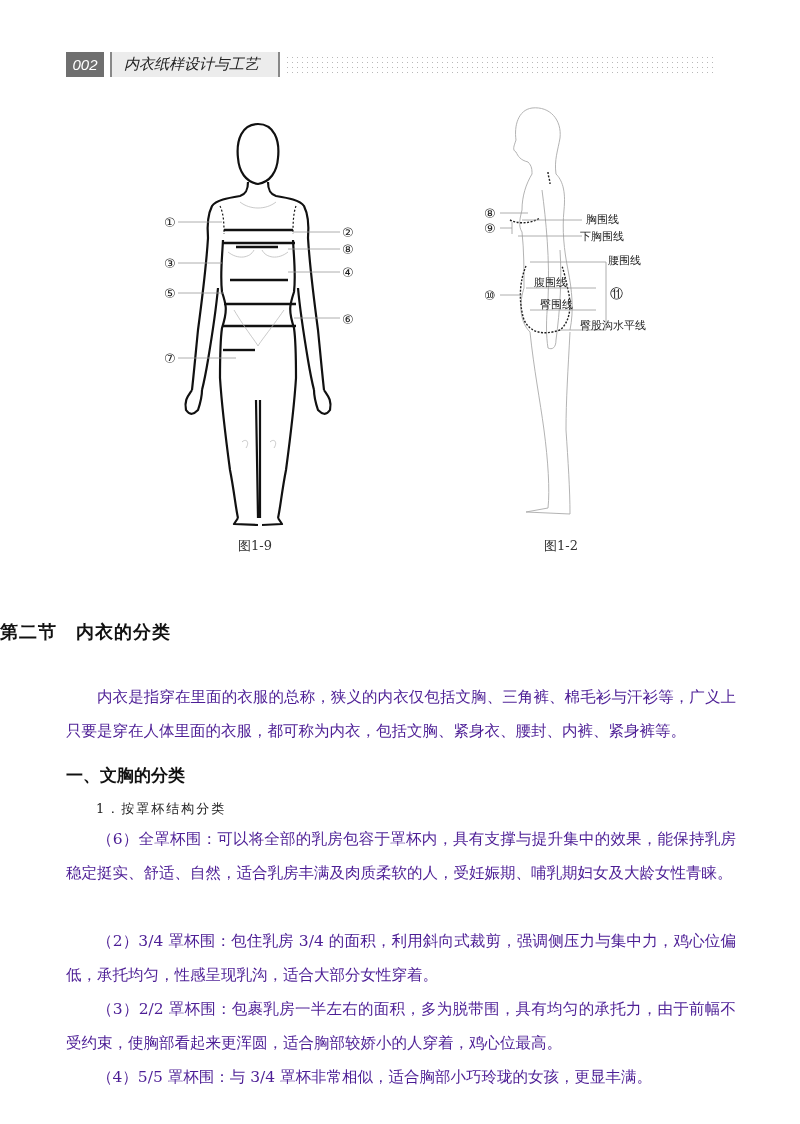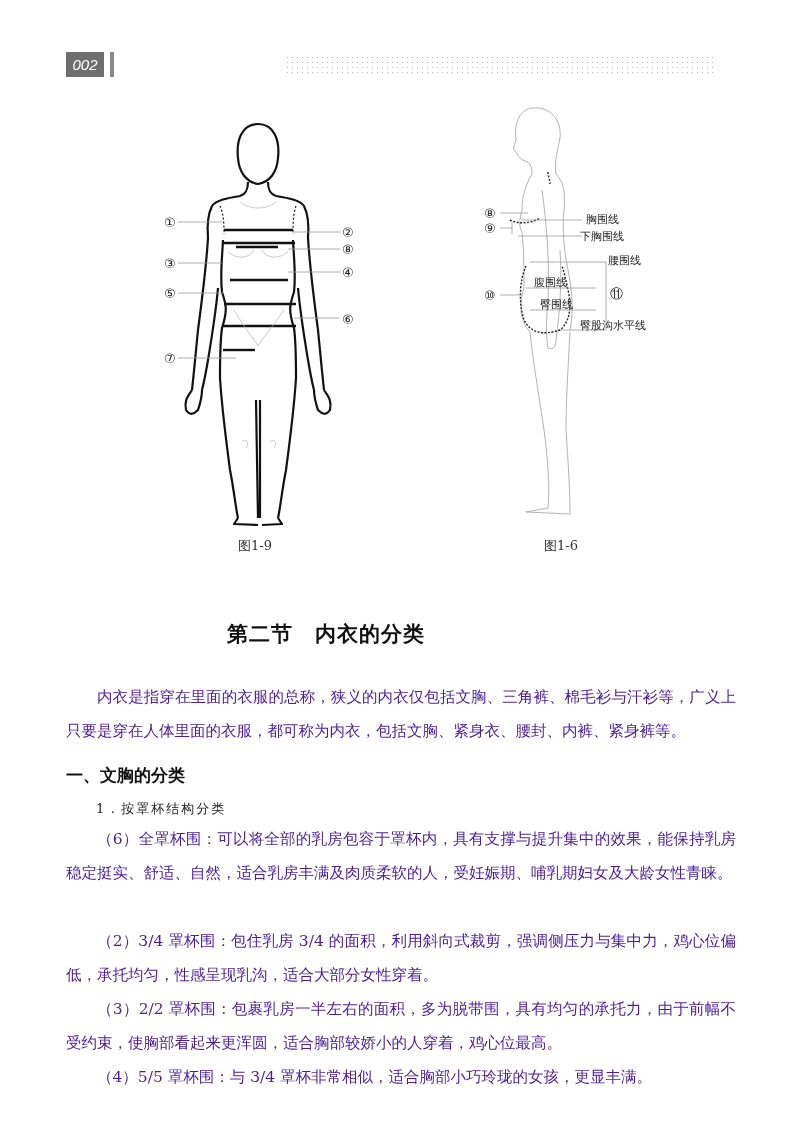--- a/index.html
+++ b/index.html
@@ -12,36 +12,37 @@
   .book-title { background: #ececec; height: 25px; line-height: 25px; padding: 0 12px; font-size: 15px;
                 color: #222; font-family: "DejaVu Sans", "Liberation Sans", sans-serif; width: 142px; }
   .sep2 { width: 2px; height: 25px; background: #888; }
   .dots { position: absolute; left: 285px; top: 55px; width: 430px; height: 20px;
           background-image: radial-gradient(circle, #b8b8b8 0.8px, transparent 1px);
           background-size: 5px 5px; }
 
   .figure { position: absolute; }
   .fig-caption { position: absolute; font-size: 13px; color: #333; }
 
-  .section-title { position: absolute; top: 620px; left: 0; width: 652px; text-align: center;
-                   font-family: "DejaVu Sans", "Liberation Sans", sans-serif; font-weight: bold; font-size: 21px; color: #111; letter-spacing: 1px; }
+  .section-title { position: absolute; top: 620px; left: 0; width: 652px; 
+                   font-family: "DejaVu Sans", "Liberation Sans", sans-serif; font-weight: bold; font-size: 18px; color: #111; letter-spacing: 1px; }
   .para { position: absolute; left: 66px; width: 670px; font-size: 15.5px; line-height: 34px; color: #4c1d95; text-align: justify; }
   .indent { text-indent: 2em; }
   .h2 { position: absolute; left: 66px; top: 764px; font-family: "DejaVu Sans", "Liberation Sans", sans-serif;
         font-weight: bold; font-size: 17px; color: #111; }
   .h3 { position: absolute; left: 96px; top: 800px; font-size: 13px; color: #222; letter-spacing: 2px; }
   .svg-label { font-family: "DejaVu Serif", serif; font-size: 11px; fill: #222; }
   .circ { font-family: "DejaVu Sans", sans-serif; font-size: 13px; fill: #222; }
 </style>
 </head>
 <body>
 
 <div class="header">
   <div class="page-num">002</div>
   <div class="sep"></div>
+  <div class="book-title">内衣纸样设计与工艺</div>
   <div class="sep2"></div>
 </div>
 <div class="dots"></div>
 
 <div class="figure" style="left:150px; top:110px; width:230px; height:420px;">
   <svg width="230" height="420" viewBox="0 0 230 420">
     <g fill="none" stroke="#111" stroke-width="2.2" stroke-linejoin="round">
 
       <path d="M108 14 C 92 14 86 30 88 48 C 89 62 96 72 108 74 C 120 72 127 62 128 48 C 130 30 124 14 108 14 Z"></path>
 
@@ -153,21 +154,21 @@
     <text class="circ" x="14" y="200">⑩</text>
     <text class="circ" x="140" y="198">⑪</text>
     <text class="svg-label" x="116" y="123">胸围线</text>
     <text class="svg-label" x="110" y="140">下胸围线</text>
     <text class="svg-label" x="138" y="164">腰围线</text>
     <text class="svg-label" x="64" y="186">腹围线</text>
     <text class="svg-label" x="70" y="208">臀围线</text>
     <text class="svg-label" x="110" y="229">臀股沟水平线</text>
   </svg>
 </div>
-<div class="fig-caption" style="left:544px; top:537px;">图1-6</div>
+<div class="fig-caption" style="left:544px; top:537px;">图1-2</div>
 
 <div class="section-title">第二节　内衣的分类</div>
 
 <div class="para indent" style="top:680px;">内衣是指穿在里面的衣服的总称，狭义的内衣仅包括文胸、三角裤、棉毛衫与汗衫等，广义上只要是穿在人体里面的衣服，都可称为内衣，包括文胸、紧身衣、腰封、内裤、紧身裤等。</div>
 
 <div class="h2">一、文胸的分类</div>
 <div class="h3">1．按罩杯结构分类</div>
 
 <div class="para indent" style="top:822px;">（6）全罩杯围：可以将全部的乳房包容于罩杯内，具有支撑与提升集中的效果，能保持乳房稳定挺实、舒适、自然，适合乳房丰满及肉质柔软的人，受妊娠期、哺乳期妇女及大龄女性青睐。</div>
 <div class="para indent" style="top:924px;">（2）3/4 罩杯围：包住乳房 3/4 的面积，利用斜向式裁剪，强调侧压力与集中力，鸡心位偏低，承托均匀，性感呈现乳沟，适合大部分女性穿着。</div>

